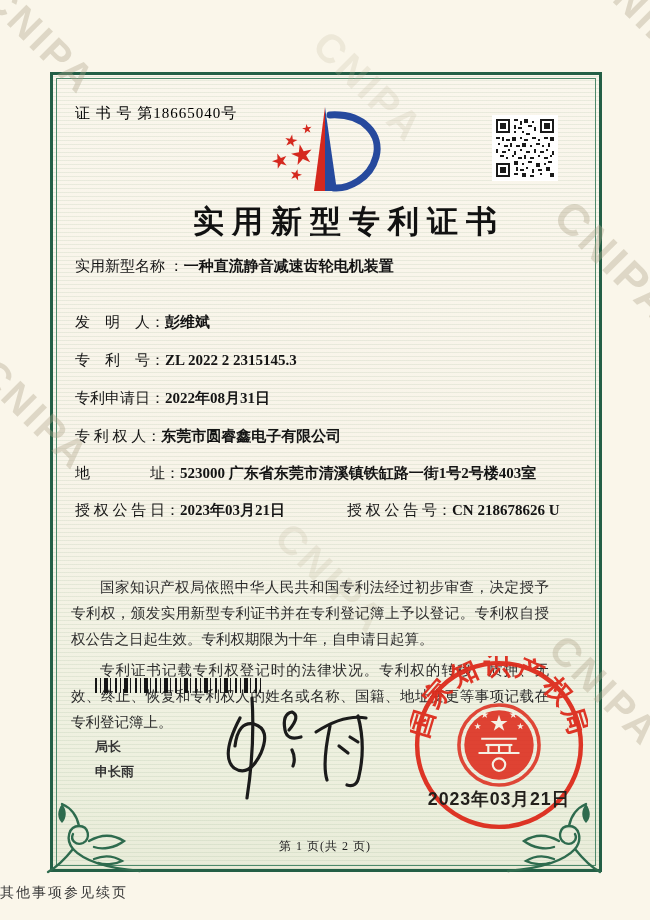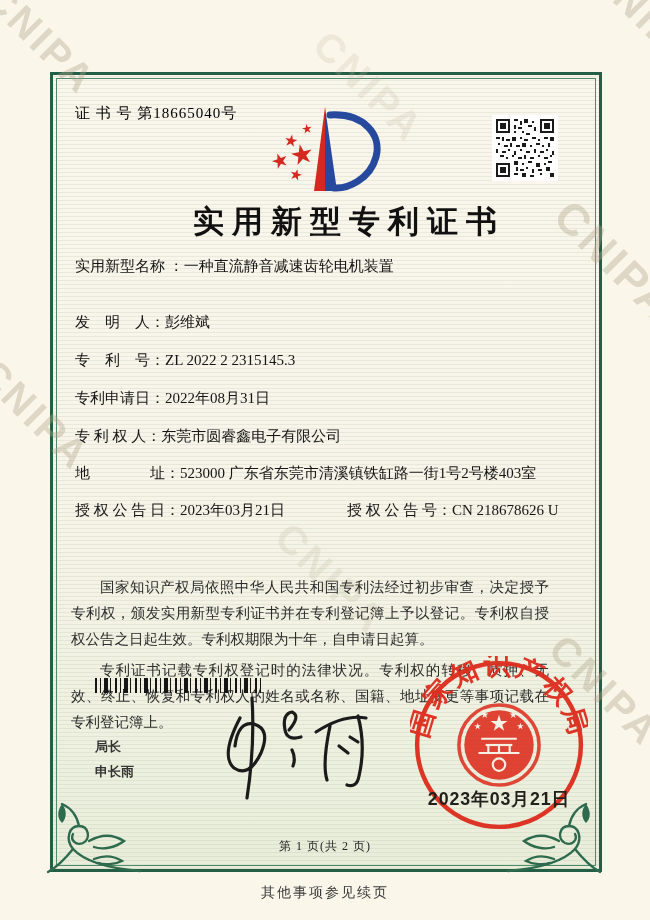--- a/index.html
+++ b/index.html
@@ -19,34 +19,34 @@
   .wm.light{color:rgba(190,180,155,0.22);}
   
   .cl{position:absolute;z-index:2;}
   .cert-no{left:75px;top:104px;font-size:15px;letter-spacing:1px;color:#000000;}
   .logo{left:258px;top:103px;width:134px;height:92px;}
   .qr{left:492px;top:115px;width:66px;height:66px;background:#fff;padding:4px;box-sizing:border-box;}
   .title{left:0;right:0;top:201px;text-align:center;font-size:31px;font-weight:bold;
          letter-spacing:8px;color:#111;margin-left:48px;}
   .row{left:75px;right:70px;font-size:15px;line-height:1.4;color:#141414;}
   .flabel{white-space:pre;}
-  .fvalue{font-weight:400;}
+  .fvalue{font-weight:700;}
   .grantrow{display:flex;}
   .grantrow .g2{margin-left:62px;}
   .paras{left:71px;top:531px;width:478px;font-size:14.5px;line-height:1.78;color:#2b2b2b;
          text-align:justify;margin-top:44px;}
   .paras p{margin:0 0 6px 0;text-indent:2em;}
   .barcode{left:95px;top:678px;width:168px;height:15px;
      background:repeating-linear-gradient(90deg,#151515 0 2px,transparent 2px 5px,#151515 5px 6px,transparent 6px 9px,#151515 9px 13px,transparent 13px 15px,#151515 15px 16px,transparent 16px 20px);}
   .signer{left:95px;top:735px;font-family:"Liberation Sans",sans-serif;font-size:13px;
           font-weight:600;color:#333;line-height:1.9;}
   .sig{left:188px;top:690px;width:185px;height:115px;z-index:3;}
   .seal{left:410px;top:656px;width:178px;height:178px;z-index:3;opacity:0.95;}
   .pagenote{left:0;right:0;top:838px;text-align:center;font-size:12px;color:#222;letter-spacing:1px;}
-  .contnote{left:0;right:0;top:884px;text-align:center;font-size:14px;color:#3a3a3a;letter-spacing:2px;}
+  .contnote{left:0;right:0;top:884px;font-size:14px;color:#3a3a3a;letter-spacing:2px;}
   .flourish{position:absolute;width:100px;height:75px;z-index:2;}
   .fl-left{left:42px;top:801px;}
   .fl-right{left:506px;top:801px;transform:scaleX(-1);}
 </style>
 </head>
 <body>
 
 <div class="page">
 
   <div class="wm" style="left:-28px;top:16px">CNIPA</div>

